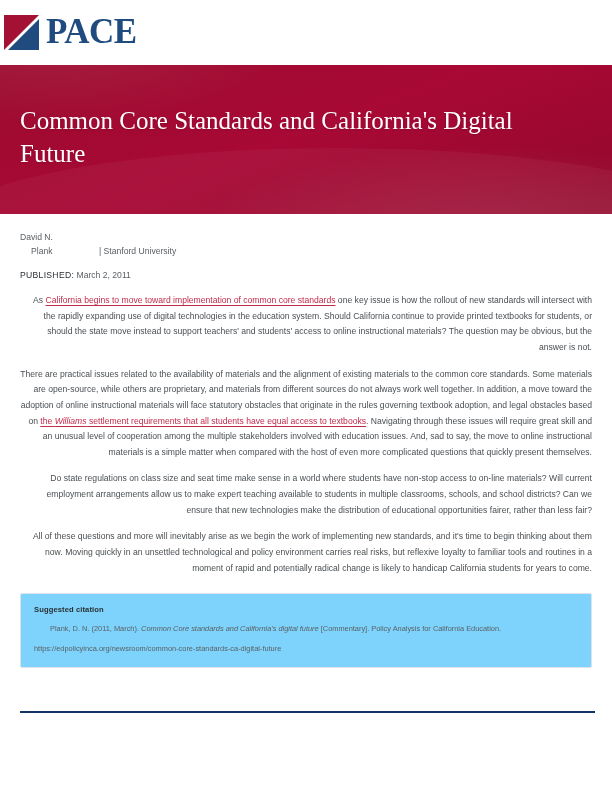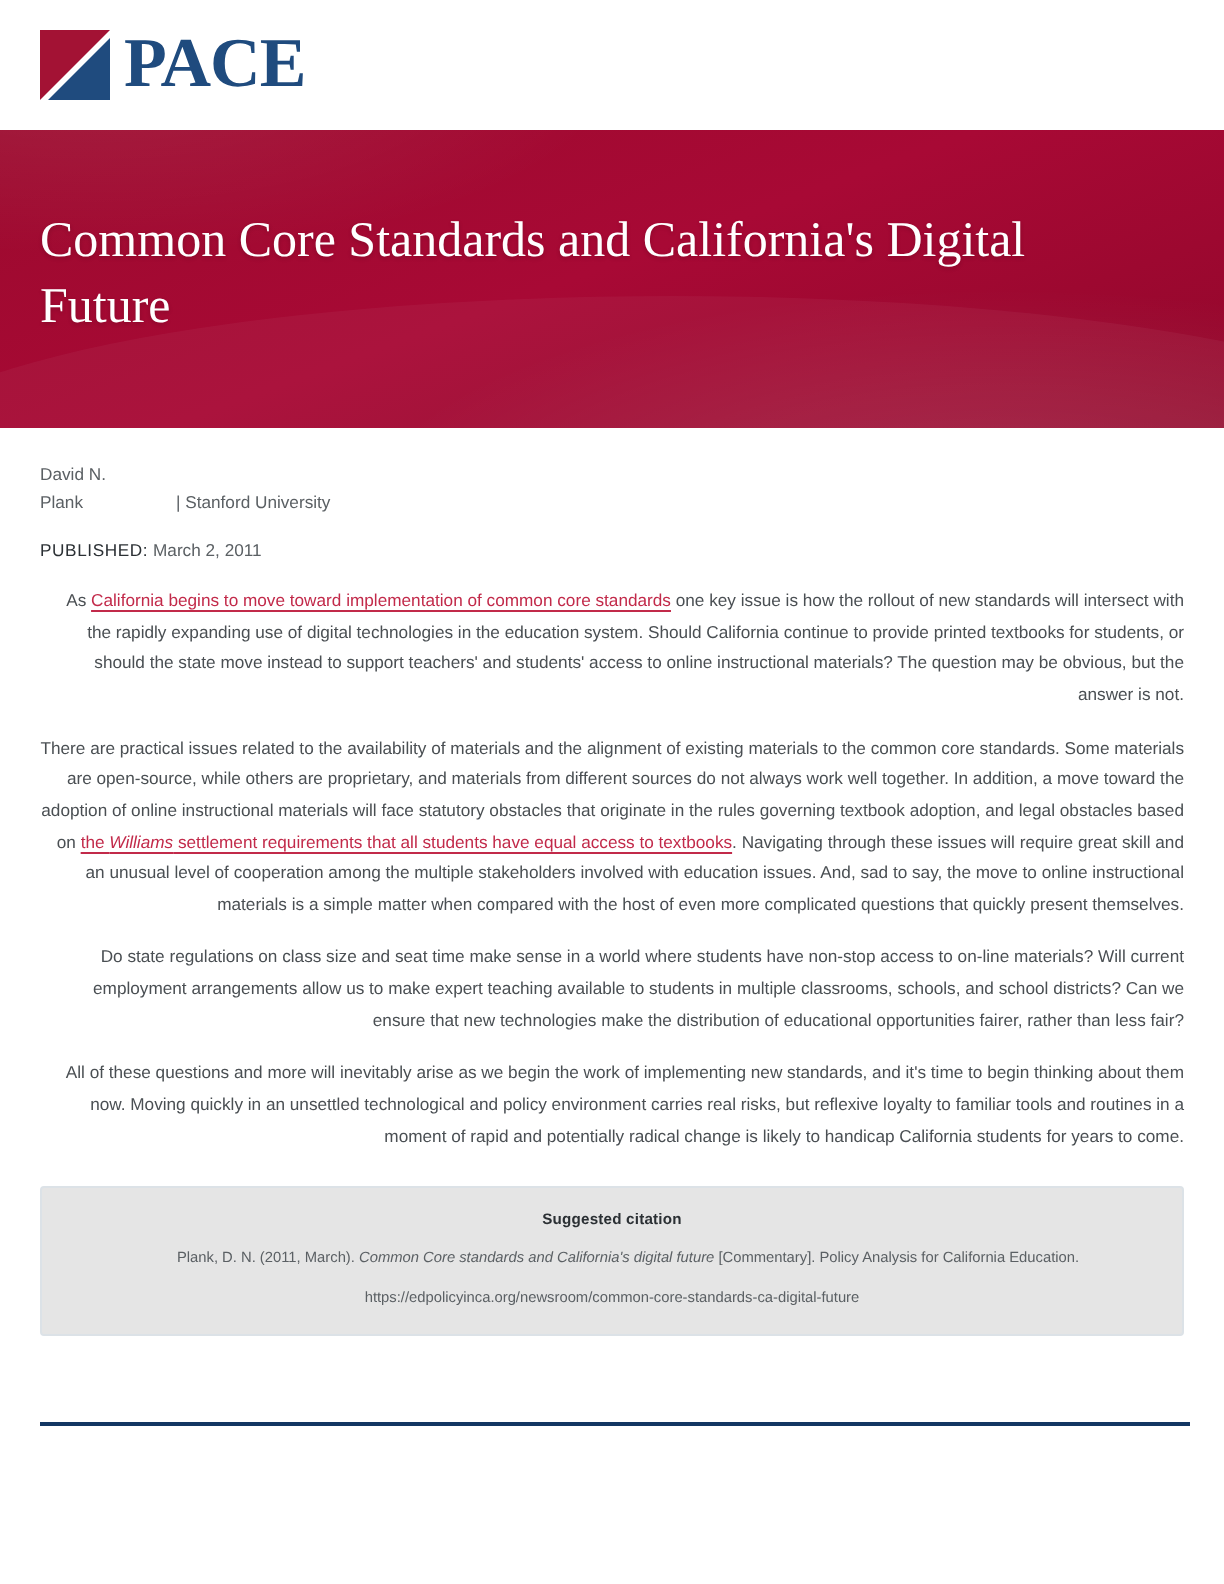--- a/index.html
+++ b/index.html
@@ -12,21 +12,21 @@
     background: #ffffff;
     font-family: "Liberation Sans", sans-serif;
     color: #3f4448;
     overflow: hidden;
     position: relative;
   }
 
   
   .logo-area {
     height: 65px;
-    padding-left: 20px;
+    padding-left: 4px;
     display: flex;
     align-items: center;
     background: #ffffff;
   }
   .logo-lockup {
     display: flex;
     align-items: center;
     gap: 7px;
   }
   .logo-mark {
@@ -114,20 +114,21 @@
     letter-spacing: 0.5px;
     margin-bottom: 6px;
   }
   .author-row {
     font-size: 8.6px;
     color: #5b6064;
     line-height: 1.72;
   }
   .author-line2 {
     display: flex;
+    margin-left: 11px;
   }
   .author-name-part {
     width: 68px;
     flex: 0 0 auto;
   }
   .author-affil {
     color: #5b6064;
   }
   .published {
     margin-top: 11px;
@@ -154,25 +155,24 @@
   .xlink {
     color: #C22A4A;
     text-decoration: underline;
     text-underline-offset: 1.5px;
   }
   .xlink i, .para i { }
 
   
   .citation-box {
     margin: 17px 20px 0 20px;
-    background: #e5e5e5;
+    background: #7dd3fc;
     border: 1px solid #DCE2E7;
     border-radius: 2px;
     padding: 11px 13px 12px 13px;
-    text-align: center;
   }
   .citation-title {
     font-size: 7.6px;
     font-weight: bold;
     color: #2b3034;
     margin-bottom: 9px;
     letter-spacing: 0.1px;
   }
   .citation-text {
     font-size: 7.4px;

